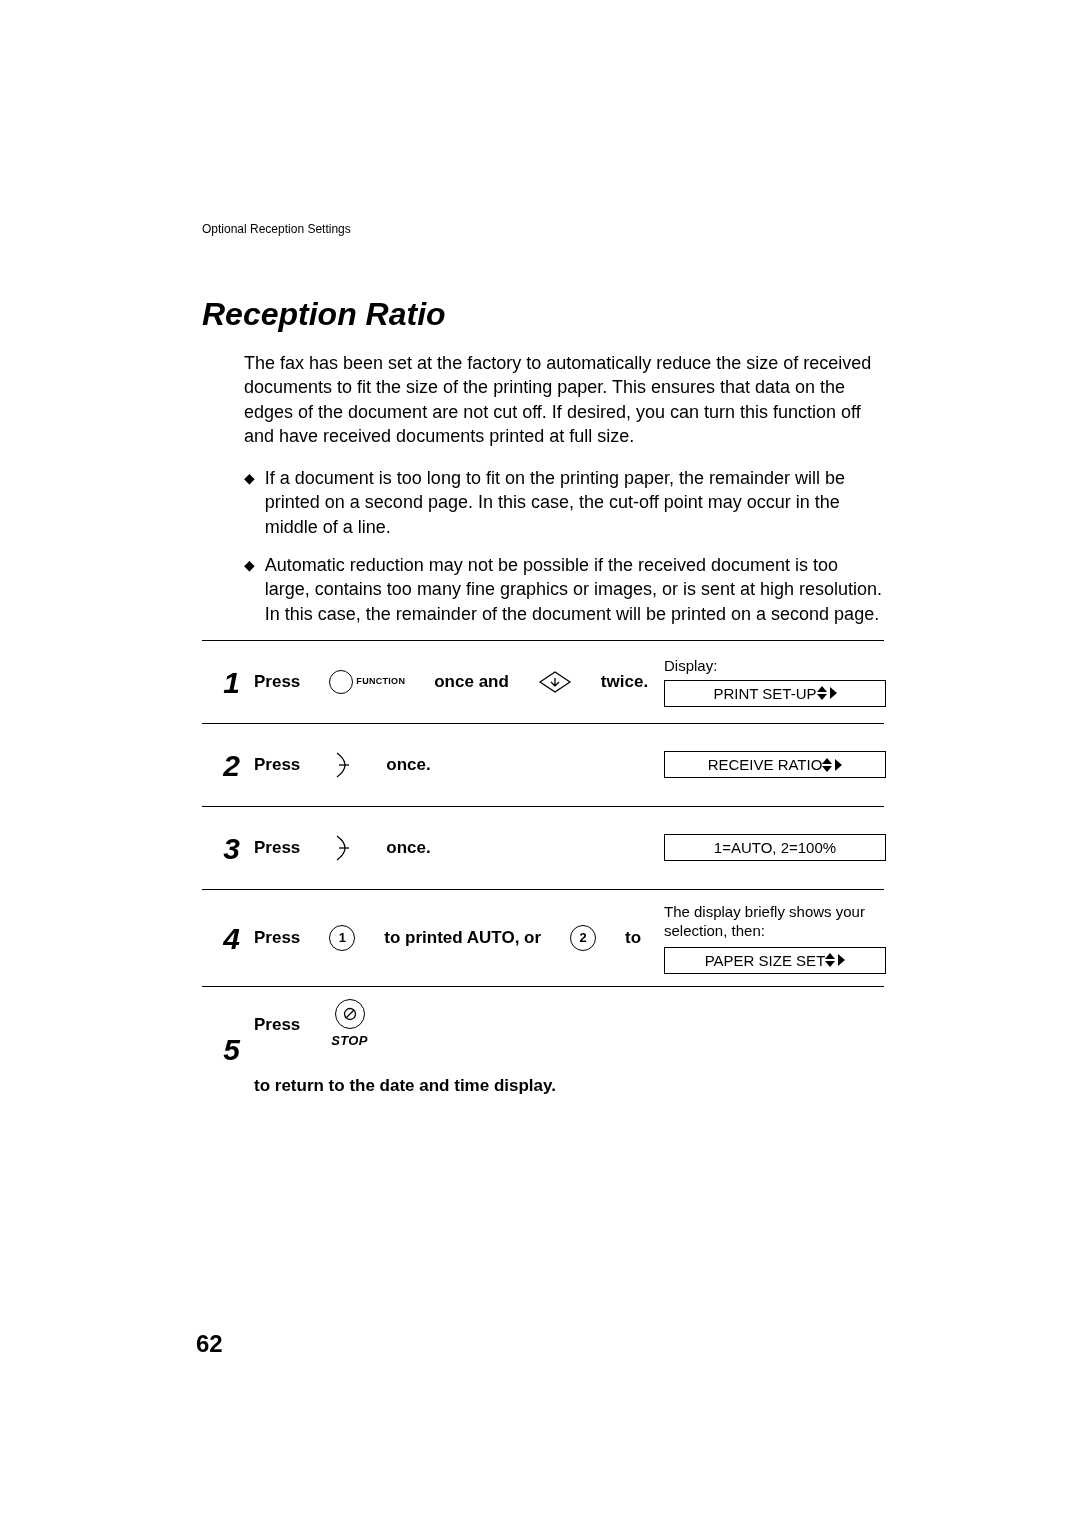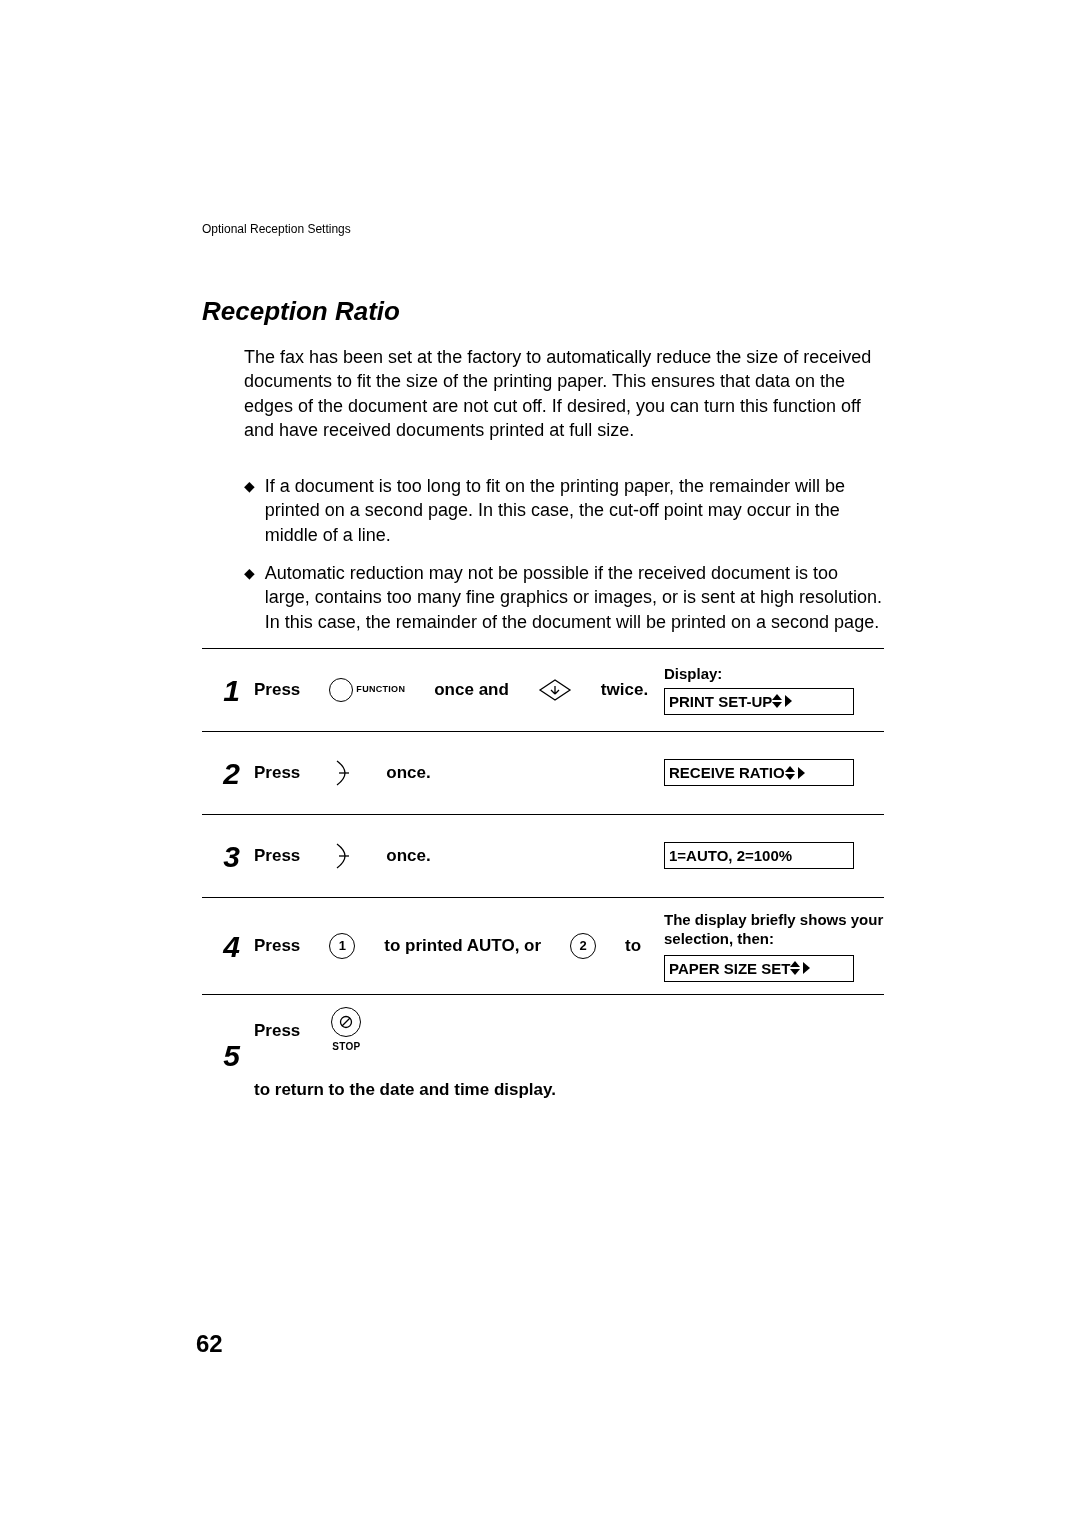--- a/index.html
+++ b/index.html
@@ -16,28 +16,28 @@
     padding: 222px 196px 0 202px;
   }
   .header-line {
     font-size: 12px;
     font-weight: 400;
     margin-bottom: 60px;
   }
   .section-title {
     font-style: italic;
     font-weight: 700;
-    font-size: 26px;
+    font-size: 32px;
     margin-bottom: 18px;
   }
   .intro-para {
     font-size: 18px;
     line-height: 1.35;
     margin-left: 42px;
-    margin-bottom: 32px;
+    margin-bottom: 18px;
   }
   .bullet-item {
     display: flex;
     margin-left: 42px;
     margin-bottom: 14px;
   }
   .diamond {
     font-size: 14px;
     margin-right: 10px;
     margin-top: 4px;
@@ -79,31 +79,31 @@
     line-height: 1.5;
     display: flex;
     align-items: center;
     flex-wrap: wrap;
     gap: 23px;
   }
   .step-content .row2 { width:100%; }
   .step-display {
     width: 220px;
     font-size: 15px;
-    font-weight: 700;
+    font-weight: 400;
   }
   .step-display .label {
     margin-bottom: 6px;
   }
   .lcd-box {
     border: 1px solid #000;
-    padding: 4px 4px;
+    padding: 4px 20px;
     font-size: 15px;
     display: flex;
-    justify-content: flex-start;
+    justify-content: center;
     align-items: center;
     width: 180px;
   }
   .arrows-group {
     display: inline-flex;
     align-items: center;
     gap: 0;
   }
   .tri-up    { width:0;height:0;border-left:5px solid transparent;border-right:5px solid transparent;border-bottom:6px solid #000;}
   .tri-down  { width:0;height:0;border-left:5px solid transparent;border-right:5px solid transparent;border-top:6px solid #000;}
@@ -137,21 +137,21 @@
     display:inline-flex;align-items:center;justify-content:center;
     font-size:13px;font-weight:700;
   }
   .stop-btn {
     display:inline-flex;flex-direction:column;align-items:center;margin:0 8px;vertical-align:middle;
   }
   .stop-circle {
     width:28px;height:28px;border:1.5px solid #000;border-radius:50%;
     display:flex;align-items:center;justify-content:center;
   }
-  .stop-sub { font-size:10px;font-weight:700;letter-spacing:0.3px;margin-top:2px; }
+  .stop-sub { font-size:13px;font-weight:700;letter-spacing:0.3px;margin-top:2px;font-style:italic; }
 
   .pageno {
     position:absolute;
     left:196px;
     bottom:170px;
     font-weight:700;
     font-size:24px;
   }
 </style>
 </head>

